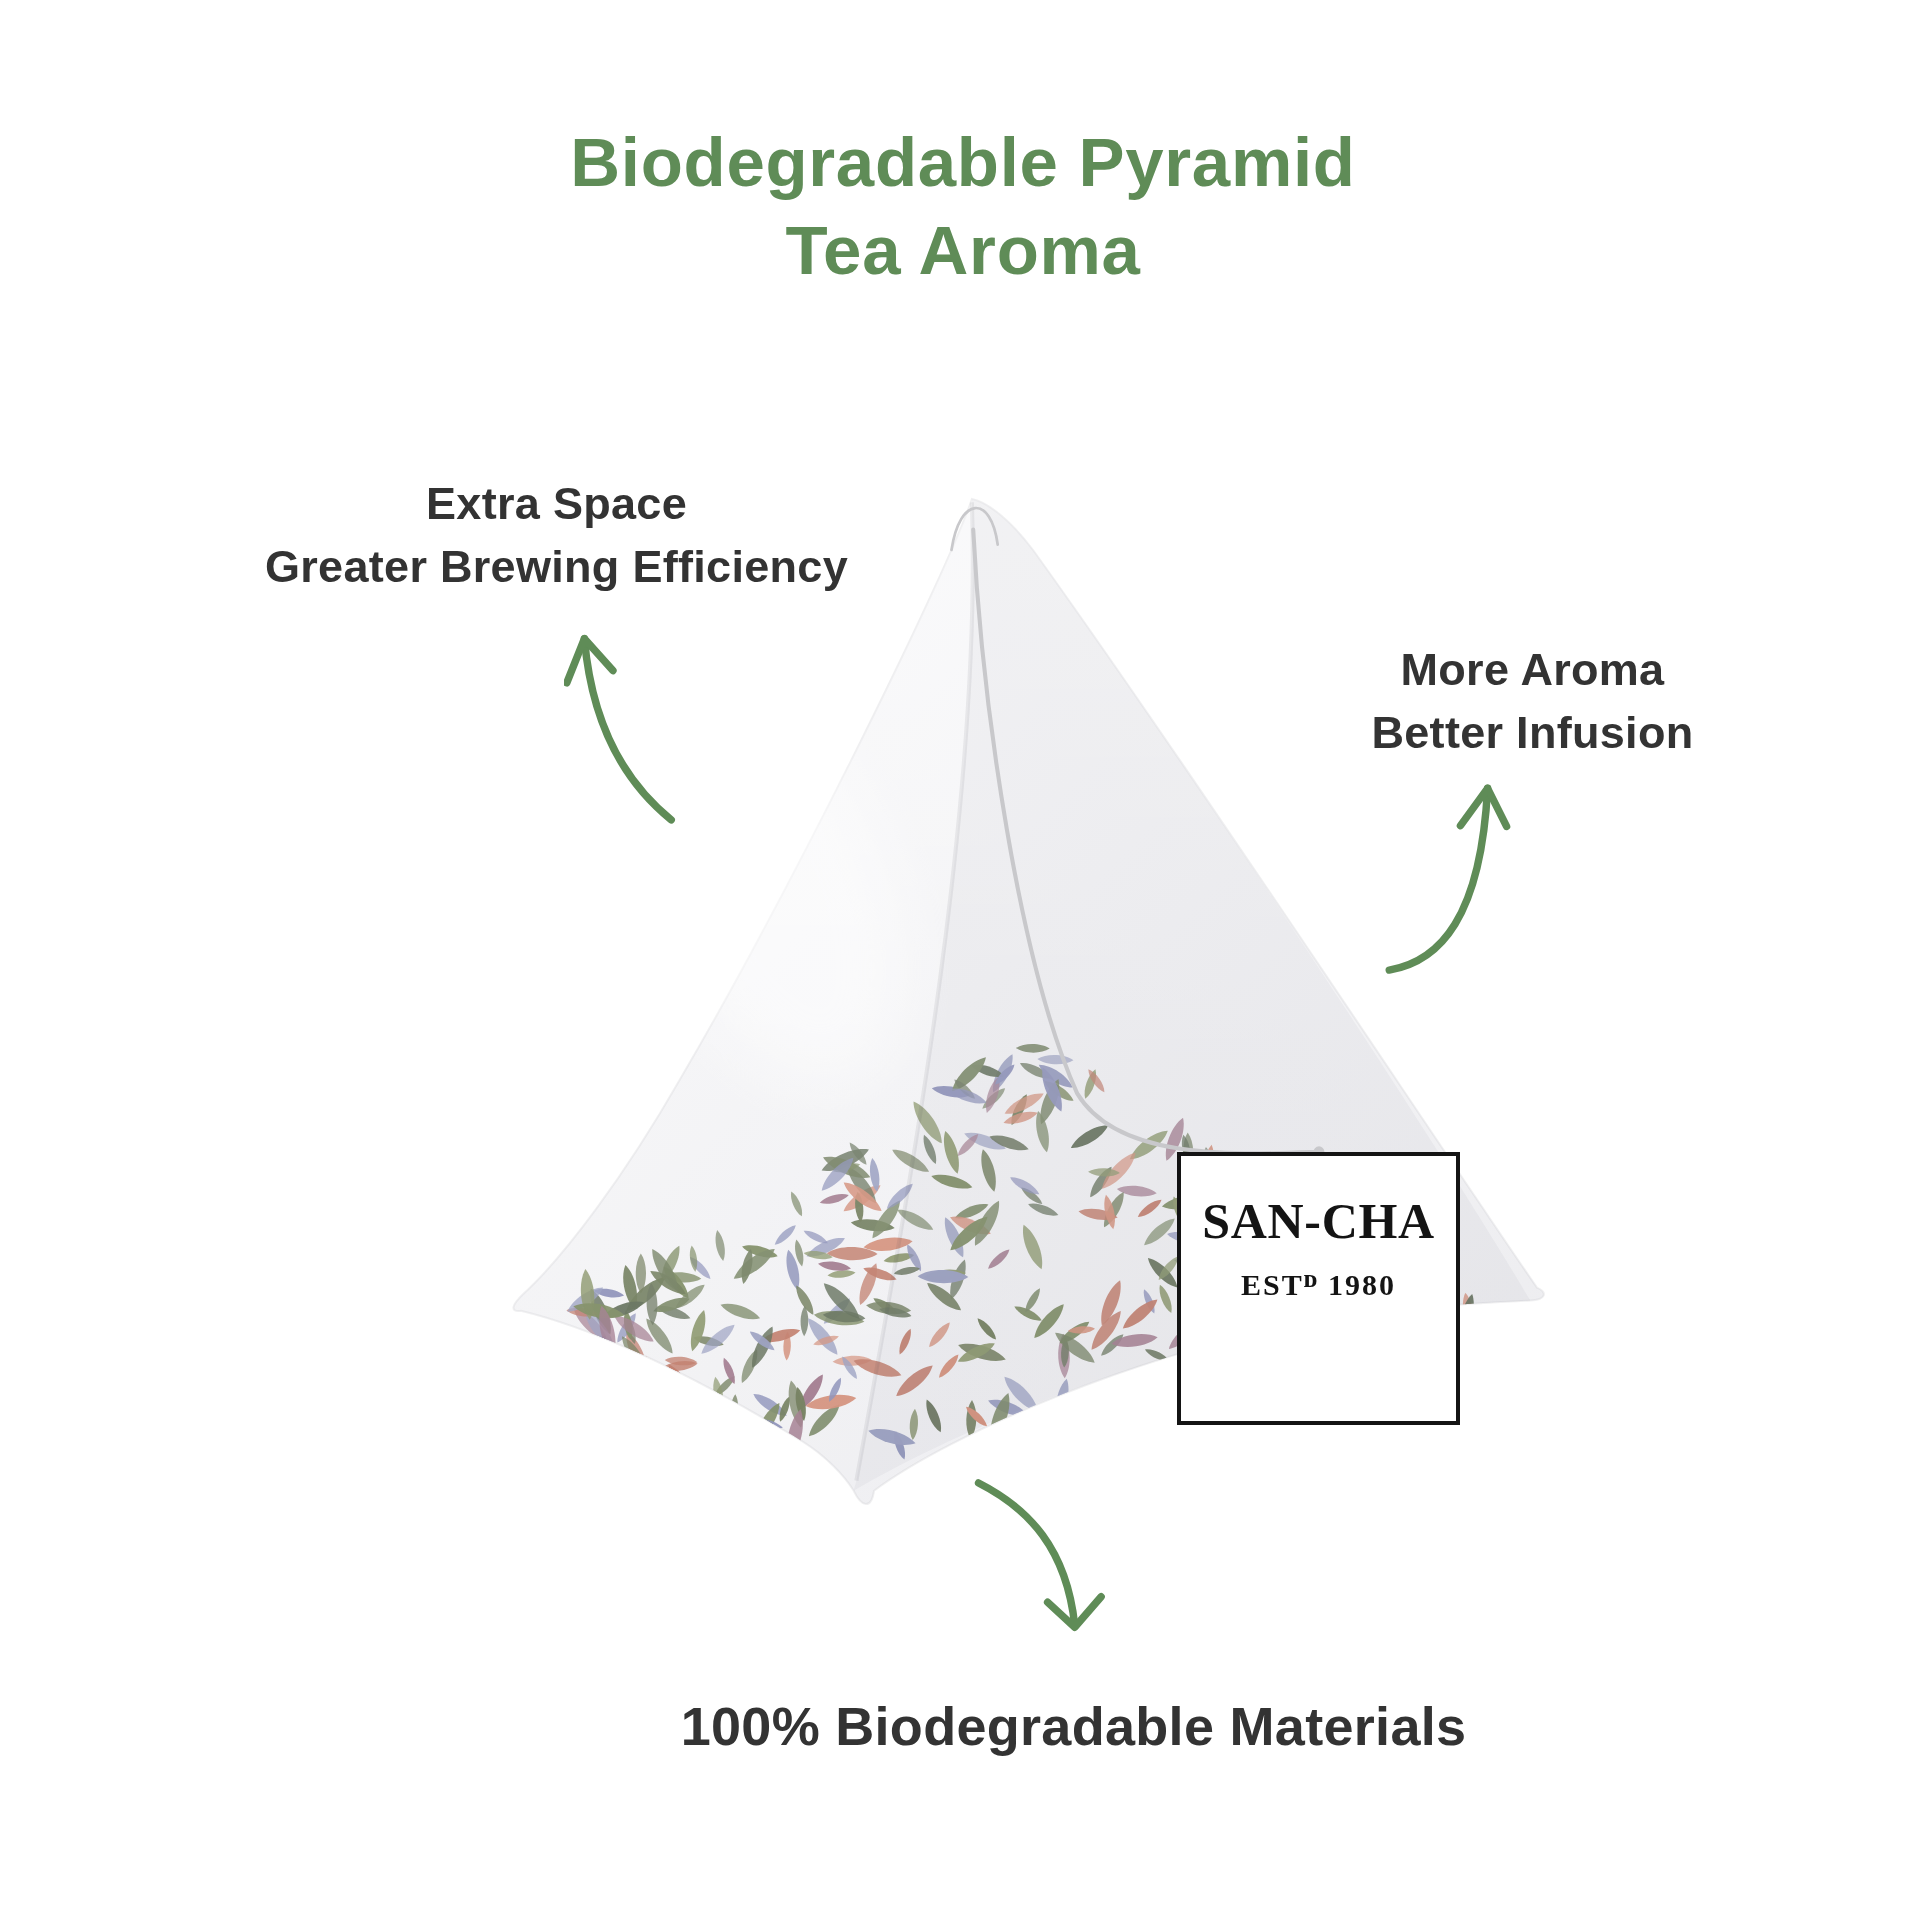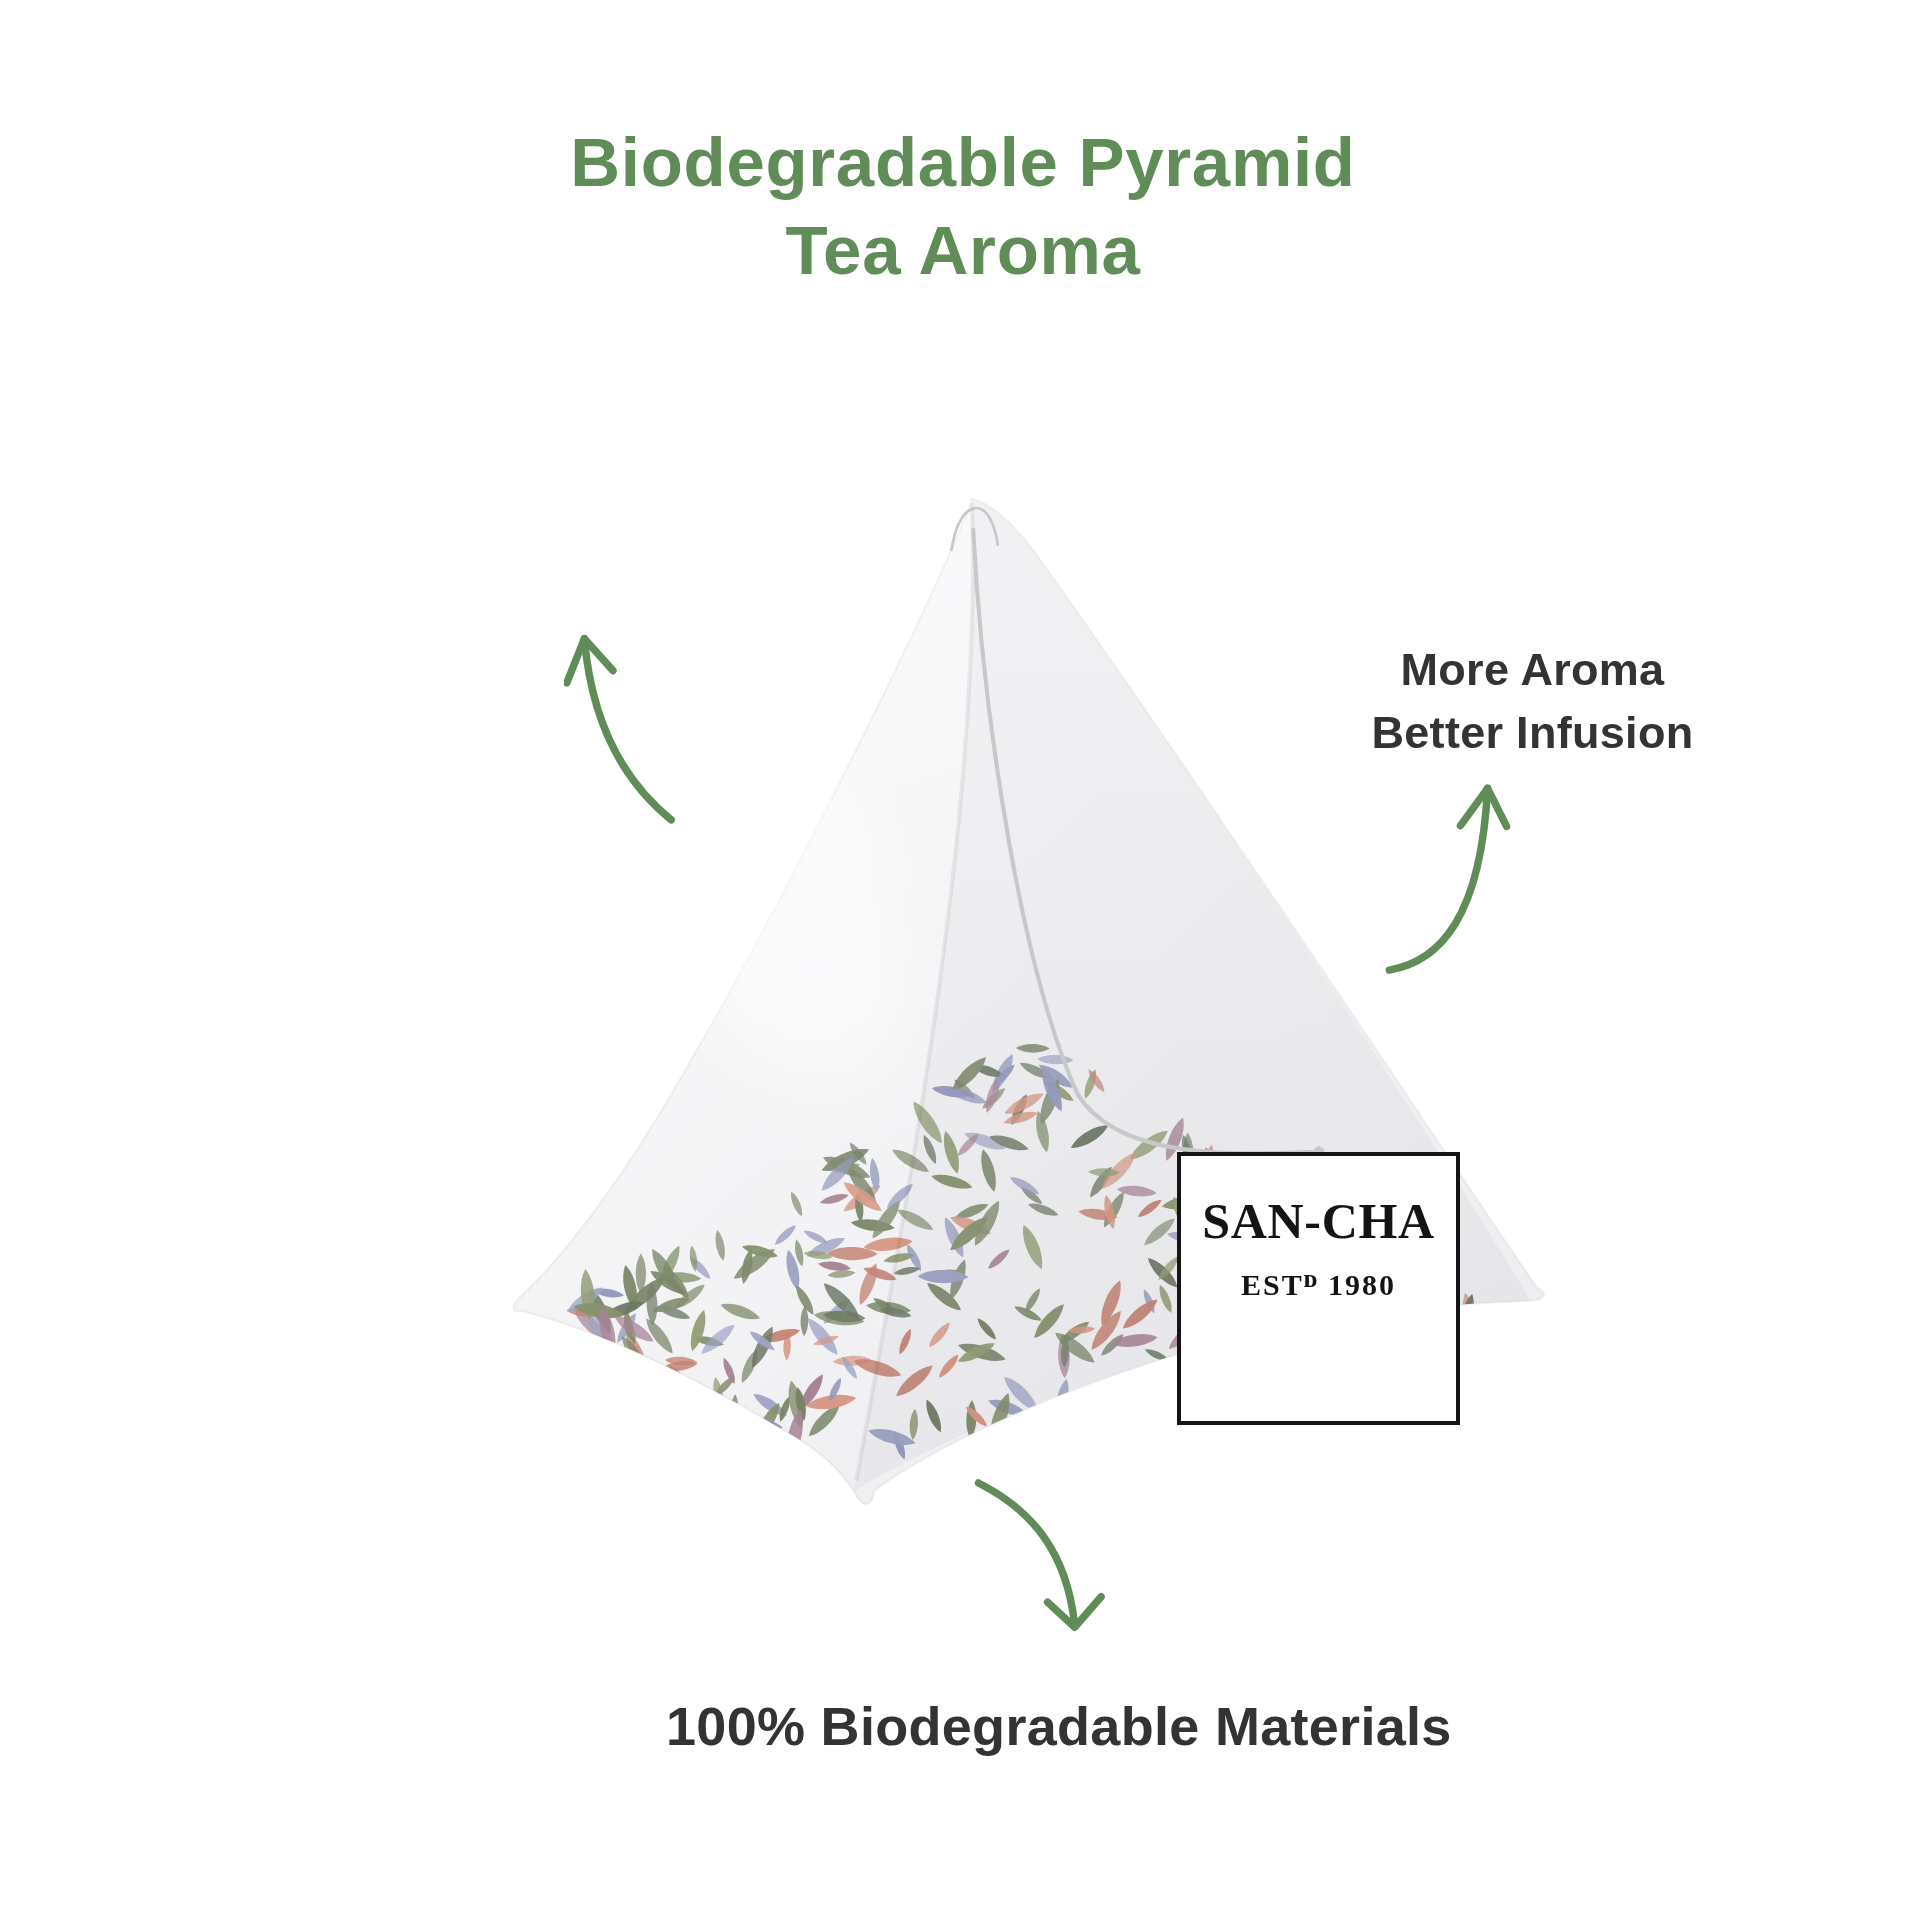--- a/index.html
+++ b/index.html
@@ -23,21 +23,21 @@
     font-size:69px;font-weight:700;line-height:1.28;letter-spacing:0.7px;
   }
   .note{
     position:absolute;color:var(--text-dark);
     font-size:45px;font-weight:600;line-height:1.4;text-align:center;letter-spacing:0.3px;
   }
   .note-left{top:472px;left:183px;width:747px;}
   .note-right{top:638px;left:1264px;width:537px;}
   .note-bottom{
     position:absolute;top:1695px;left:666px;width:815px;
-    text-align:left;color:var(--text-dark);
+    text-align:center;color:var(--text-dark);
     font-size:54px;font-weight:600;letter-spacing:0.3px;
   }
   .arrow{position:absolute;}
   .arrow path{
     stroke:var(--accent);stroke-width:11;fill:none;
     stroke-linecap:round;stroke-linejoin:round;
   }
   .bag-svg{position:absolute;left:476px;top:448px;}
   .bag-outline{fill:url(#bagGrad);stroke:rgba(40,40,55,0.07);stroke-width:3;}
   .crease{stroke:rgba(50,50,65,0.08);stroke-width:6;fill:none;}
@@ -57,20 +57,24 @@
 </head>
 <body>
 
 <div class="canvas">
 
   <div class="title">
     <div>Biodegradable Pyramid</div>
     <div>Tea Aroma</div>
   </div>
 
+  <div class="note note-left">
+    <div>Extra Space</div>
+    <div>Greater Brewing Efficiency</div>
+  </div>
 
   <div class="note note-right">
     <div>More Aroma</div>
     <div>Better Infusion</div>
   </div>
 
   <div class="note-bottom">100% Biodegradable Materials</div>
 
   <svg class="bag-svg" width="1114" height="1087" viewBox="0 0 1640 1600">
     <defs>

